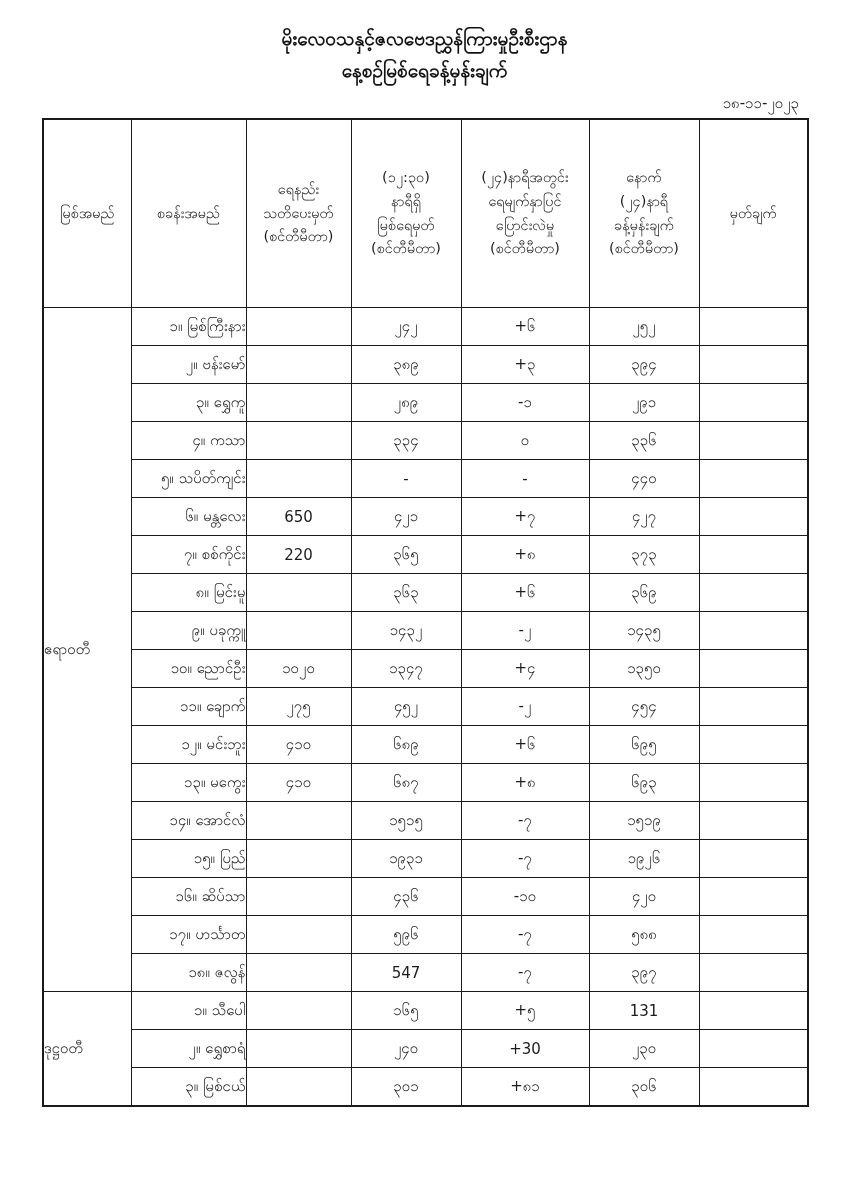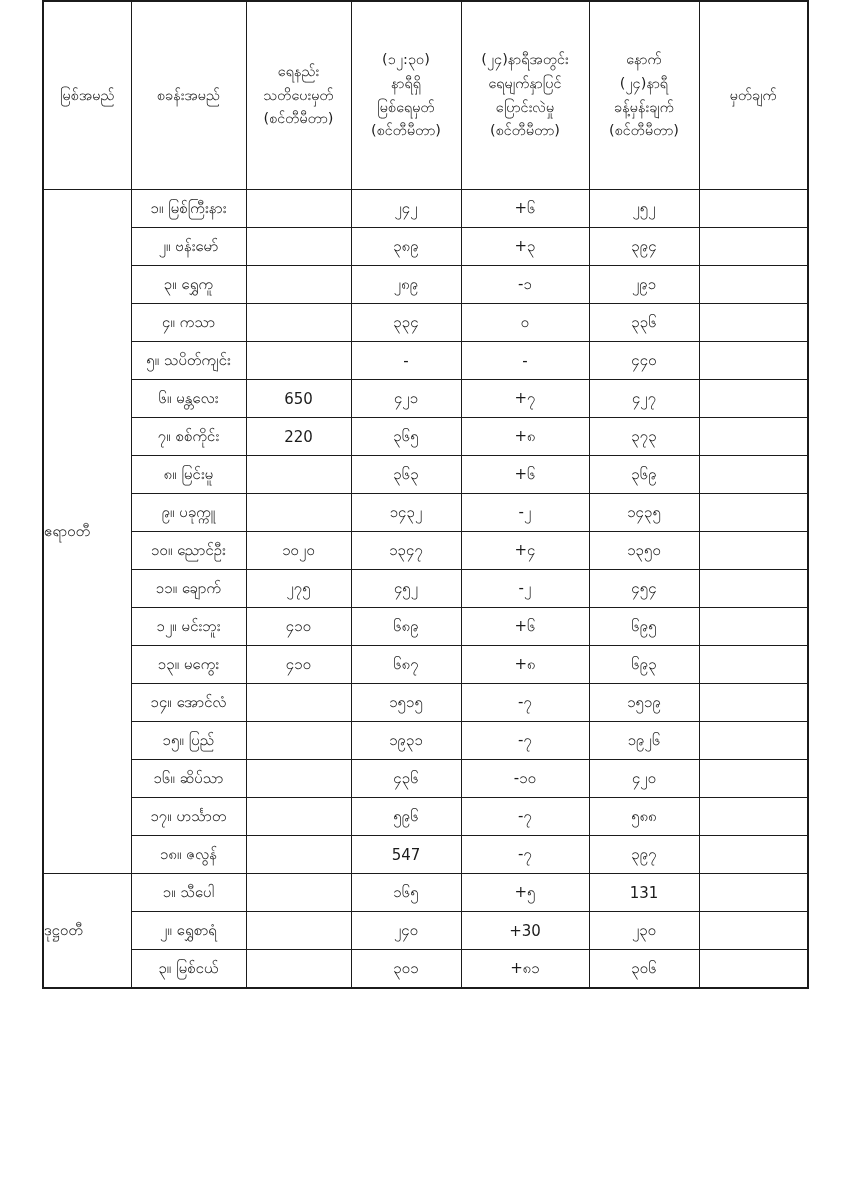--- a/index.html
+++ b/index.html
@@ -47,30 +47,35 @@
     text-align: center;
     vertical-align: middle;
     white-space: pre-line;
     padding: 2px 3px;
   }
   tbody td {
     height: 37px;
     font-size: 15px;
     vertical-align: middle;
   }
-  td.station { text-align: center; padding-left: 7px; }
+  td.station { text-align: right; padding-left: 7px; }
   td.num { text-align: center; }
   td.river { font-size: 15px; }
 </style>
 </head>
 <body>
 
 <div class="page">
 
-
+  <div class="titles">
+    <div class="title-line">မိုးလေဝသနှင့်ဇလဗေဒညွှန်ကြားမှုဦးစီးဌာန</div>
+    <div class="title-line">နေ့စဉ်မြစ်ရေခန့်မှန်းချက်</div>
+  </div>
+
+  <div class="date-row">၁၈-၁၁-၂၀၂၃</div>
 
   <table class="forecast">
     <colgroup>
       <col style="width:88px">
       <col style="width:115px">
       <col style="width:105px">
       <col style="width:110px">
       <col style="width:128px">
       <col style="width:110px">
       <col style="width:109px">

